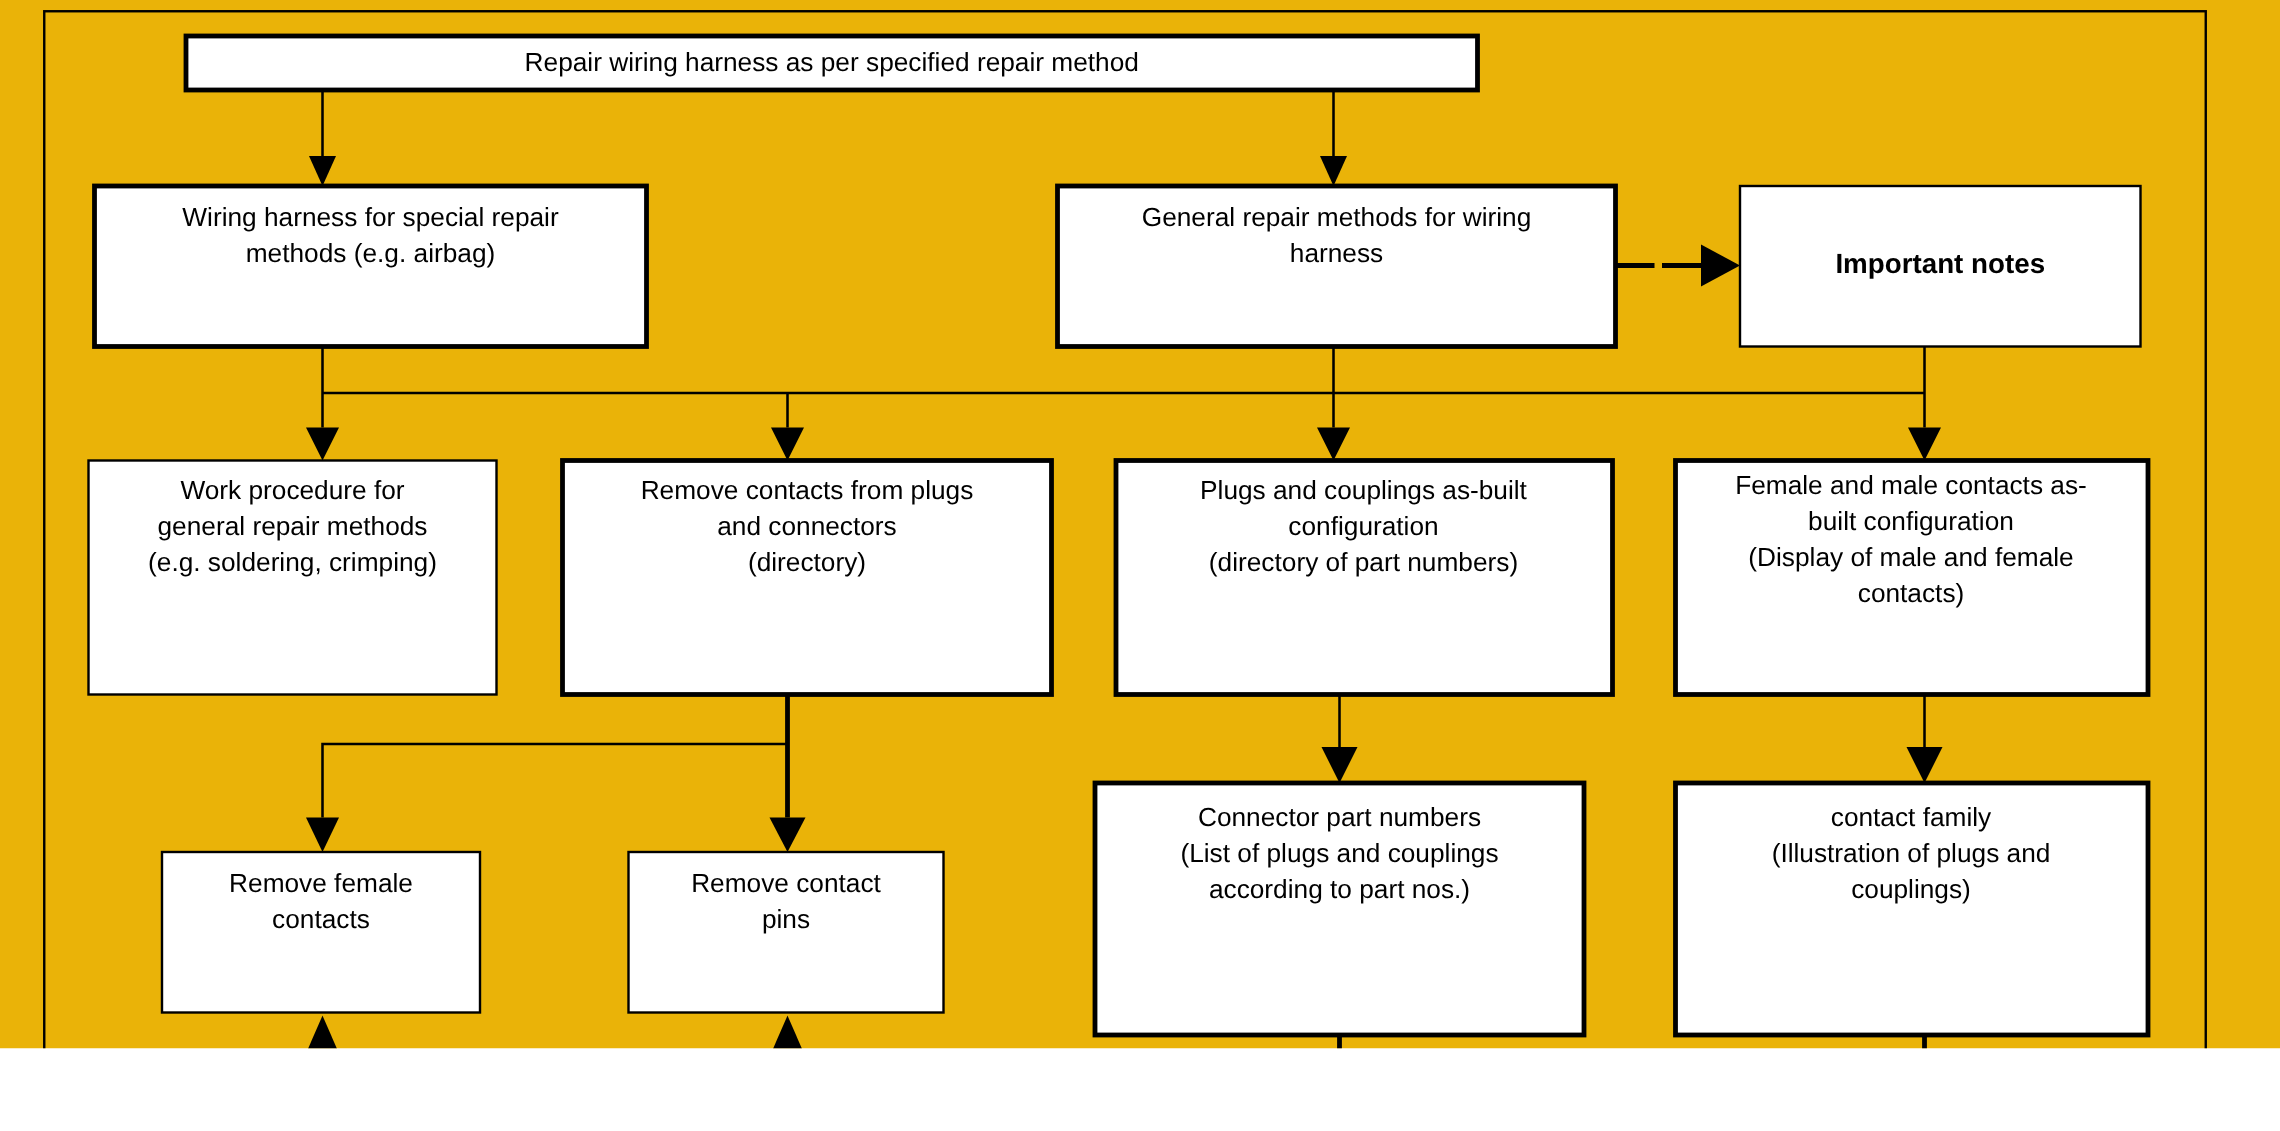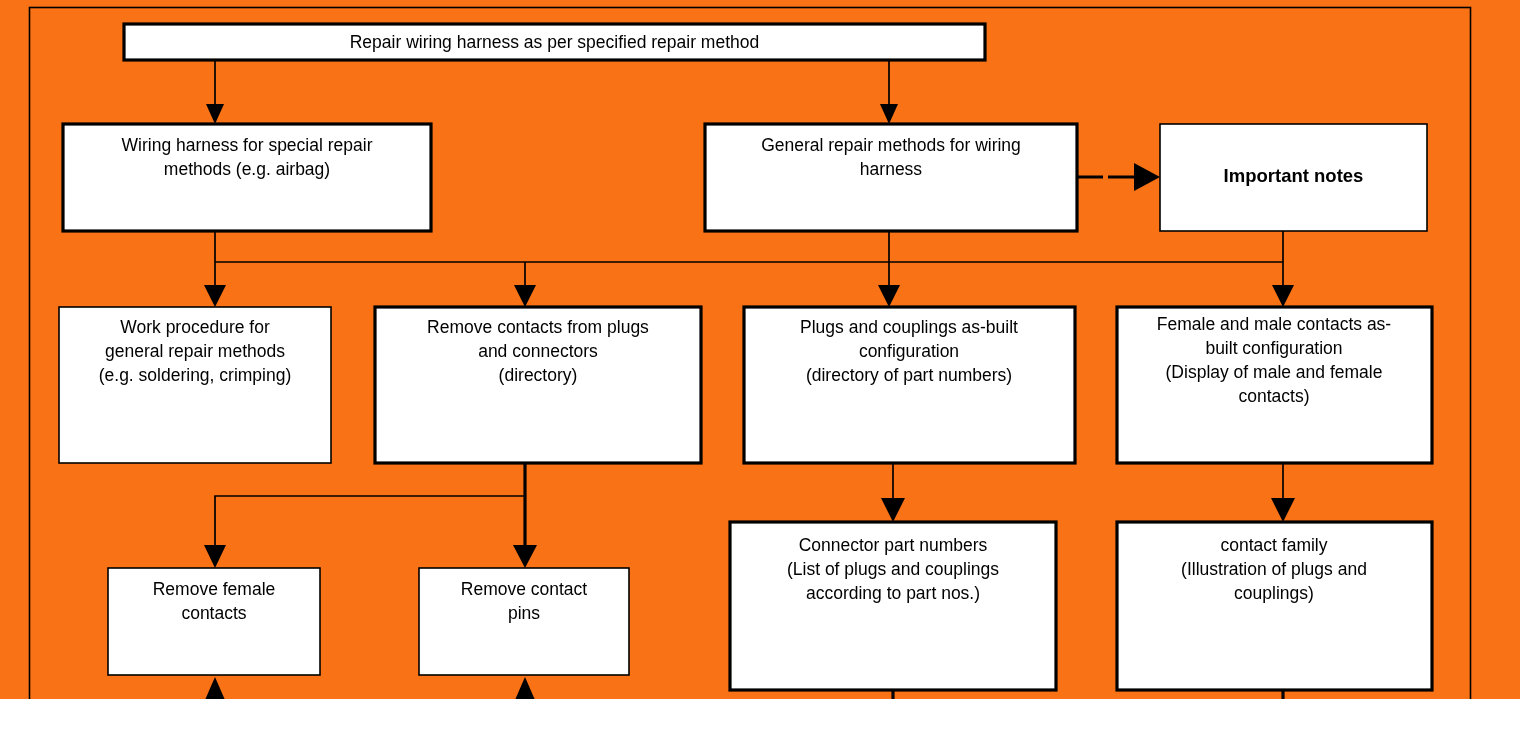--- a/index.html
+++ b/index.html
@@ -7,21 +7,21 @@
     padding: 0;
     background: #ffffff;
   }
   body {
     font-family: "Liberation Sans", sans-serif;
   }
   #page {
     position: relative;
     width: 1520px;
     height: 699px;
-    background: #f97316;
+    background: #eab308;
     overflow: hidden;
   }
   svg.diagram {
     position: absolute;
     left: 0;
     top: 0;
     width: 1520px;
     height: 754px;
   }
   .node-text {

